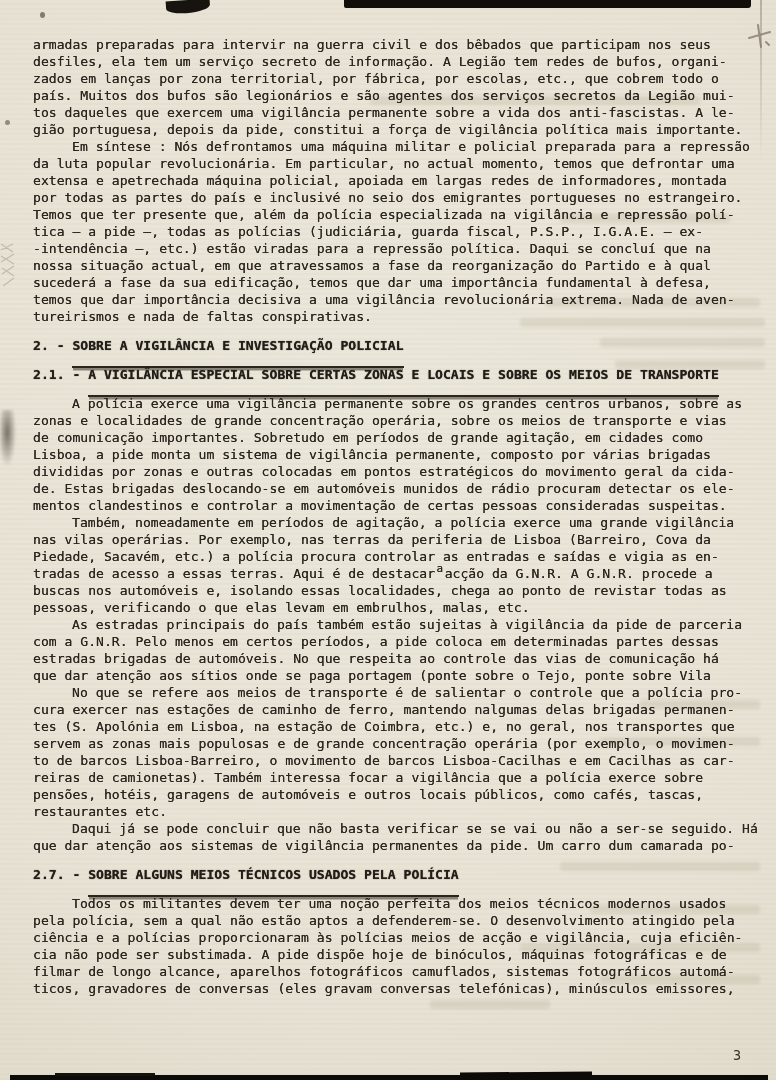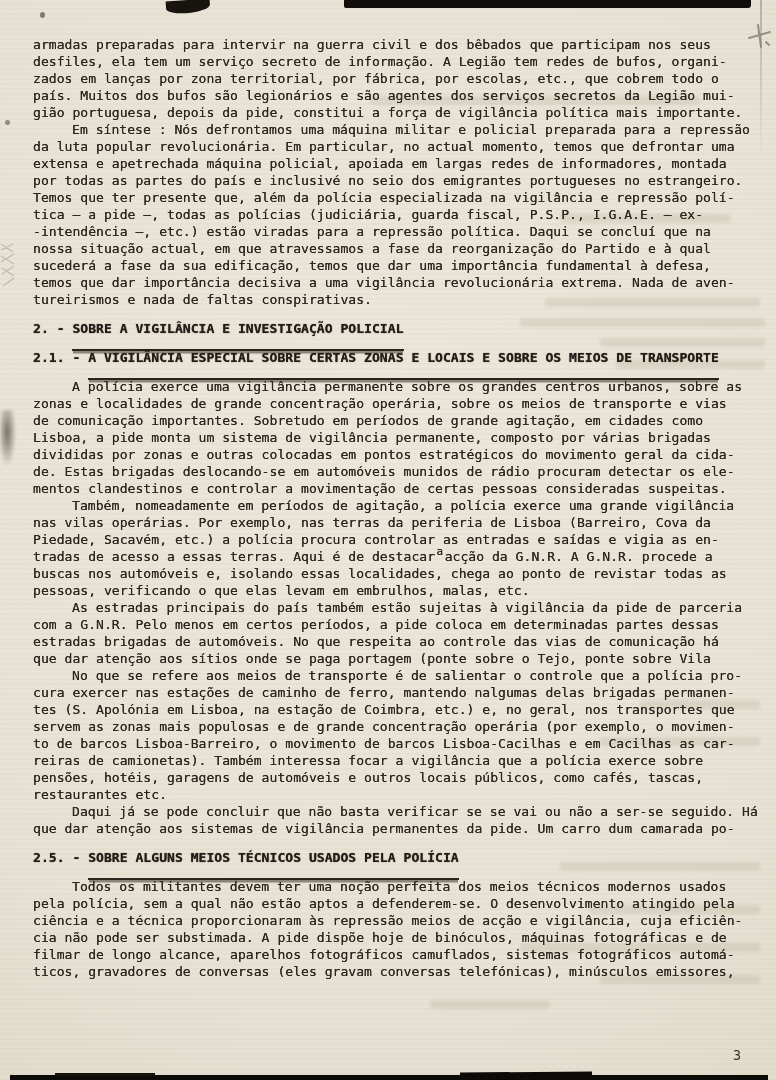--- a/index.html
+++ b/index.html
@@ -97,20 +97,21 @@
   <div class="bleed" style="left:520px;top:943px;width:240px"></div>
   <div class="bleed" style="left:600px;top:975px;width:160px"></div>
   <div class="bleed" style="left:430px;top:1000px;width:120px"></div>
 
   <div class="content">
       <div class="para">
         <div class="line">armadas preparadas para intervir na guerra civil e dos bêbados que participam nos seus</div>
         <div class="line">desfiles, ela tem um serviço secreto de informação. A Legião tem redes de bufos, organi-</div>
         <div class="line">zados em lanças por zona territorial, por fábrica, por escolas, etc., que cobrem todo o</div>
         <div class="line">país. Muitos dos bufos são legionários e são agentes dos serviços secretos da Legião mui-</div>
+        <div class="line">tos daqueles que exercem uma vigilância permanente sobre a vida dos anti-fascistas. A le-</div>
         <div class="line">gião portuguesa, depois da pide, constitui a força de vigilância política mais importante.</div>
       </div>
       <div class="para">
         <div class="line indent">Em síntese : Nós defrontamos uma máquina militar e policial preparada para a repressão</div>
         <div class="line">da luta popular revolucionária. Em particular, no actual momento, temos que defrontar uma</div>
         <div class="line">extensa e apetrechada máquina policial, apoiada em largas redes de informadores, montada</div>
         <div class="line">por todas as partes do país e inclusivé no seio dos emigrantes portugueses no estrangeiro.</div>
         <div class="line">Temos que ter presente que, além da polícia especializada na vigilância e repressão polí-</div>
         <div class="line">tica — a pide —, todas as polícias (judiciária, guarda fiscal, P.S.P., I.G.A.E. — ex-</div>
         <div class="line">-intendência —, etc.) estão viradas para a repressão política. Daqui se concluí que na</div>
@@ -151,25 +152,25 @@
         <div class="line">servem as zonas mais populosas e de grande concentração operária (por exemplo, o movimen-</div>
         <div class="line">to de barcos Lisboa-Barreiro, o movimento de barcos Lisboa-Cacilhas e em Cacilhas as car-</div>
         <div class="line">reiras de camionetas). Também interessa focar a vigilância que a polícia exerce sobre</div>
         <div class="line">pensões, hotéis, garagens de automóveis e outros locais públicos, como cafés, tascas,</div>
         <div class="line">restaurantes etc.</div>
       </div>
       <div class="para">
         <div class="line indent">Daqui já se pode concluir que não basta verificar se se vai ou não a ser-se seguido. Há</div>
         <div class="line">que dar atenção aos sistemas de vigilância permanentes da pide. Um carro dum camarada po-</div>
       </div>
-      <div class="heading"><span>2.5. - </span><span class="h-title">SOBRE ALGUNS MEIOS TÉCNICOS USADOS PELA POLÍCIA</span></div>
+      <div class="heading"><span>2.7. - </span><span class="h-title">SOBRE ALGUNS MEIOS TÉCNICOS USADOS PELA POLÍCIA</span></div>
       <div class="para">
         <div class="line indent">Todos os militantes devem ter uma noção perfeita dos meios técnicos modernos usados</div>
         <div class="line">pela polícia, sem a qual não estão aptos a defenderem-se. O desenvolvimento atingido pela</div>
-        <div class="line">ciência e a técnica proporcionaram às repressão meios de acção e vigilância, cuja eficiên-</div>
+        <div class="line">ciência e a polícias proporcionaram às polícias meios de acção e vigilância, cuja eficiên-</div>
         <div class="line">cia não pode ser substimada. A pide dispõe hoje de binóculos, máquinas fotográficas e de</div>
         <div class="line">filmar de longo alcance, aparelhos fotográficos camuflados, sistemas fotográficos automá-</div>
         <div class="line">ticos, gravadores de conversas (eles gravam conversas telefónicas), minúsculos emissores,</div>
       </div>
     </div>
 
   <div class="page-number">3</div>
 
   <div class="band-bottom"></div>
   <div class="band-bottom-seg1"></div>

